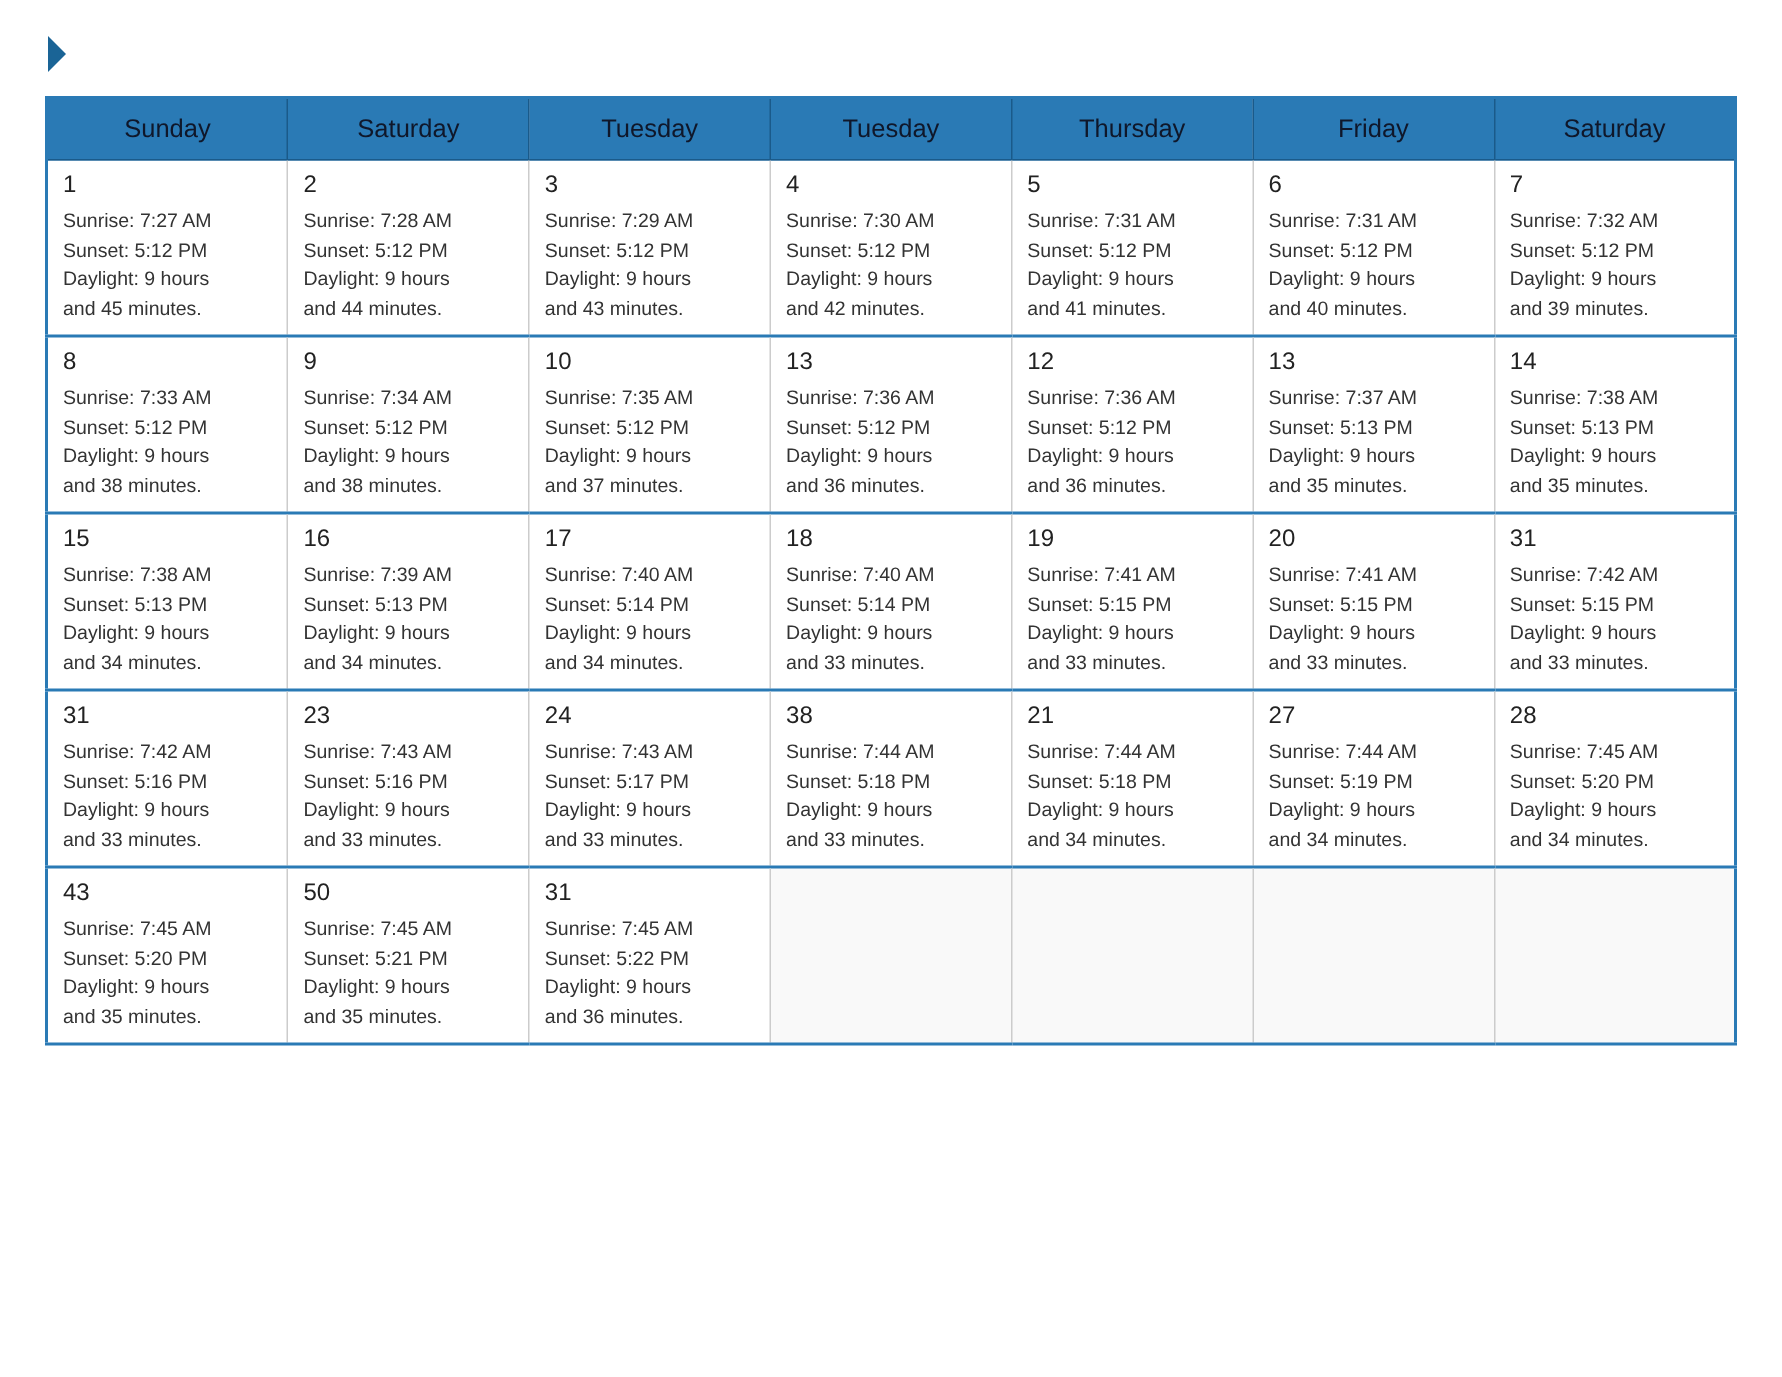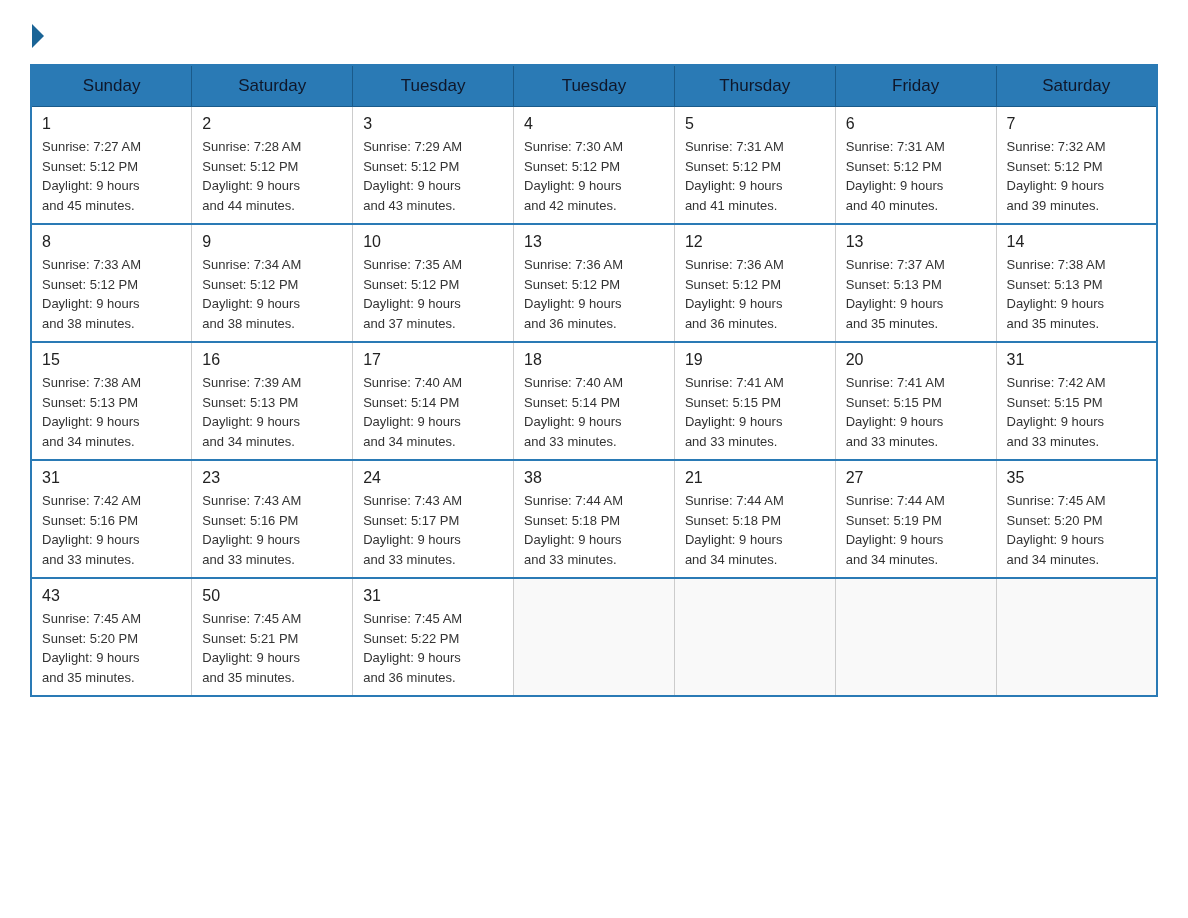--- a/index.html
+++ b/index.html
@@ -241,21 +241,21 @@
         </td>
         <td>
           <span class="day-number">21</span>
           <div class="day-info">Sunrise: 7:44 AM<br>Sunset: 5:18 PM<br>Daylight: 9 hours<br>and 34 minutes.</div>
         </td>
         <td>
           <span class="day-number">27</span>
           <div class="day-info">Sunrise: 7:44 AM<br>Sunset: 5:19 PM<br>Daylight: 9 hours<br>and 34 minutes.</div>
         </td>
         <td>
-          <span class="day-number">35</span>
+          <span class="day-number">28</span>
           <div class="day-info">Sunrise: 7:45 AM<br>Sunset: 5:20 PM<br>Daylight: 9 hours<br>and 34 minutes.</div>
         </td>
       </tr>
       <tr>
         <td>
           <span class="day-number">43</span>
           <div class="day-info">Sunrise: 7:45 AM<br>Sunset: 5:20 PM<br>Daylight: 9 hours<br>and 35 minutes.</div>
         </td>
         <td>
           <span class="day-number">50</span>

